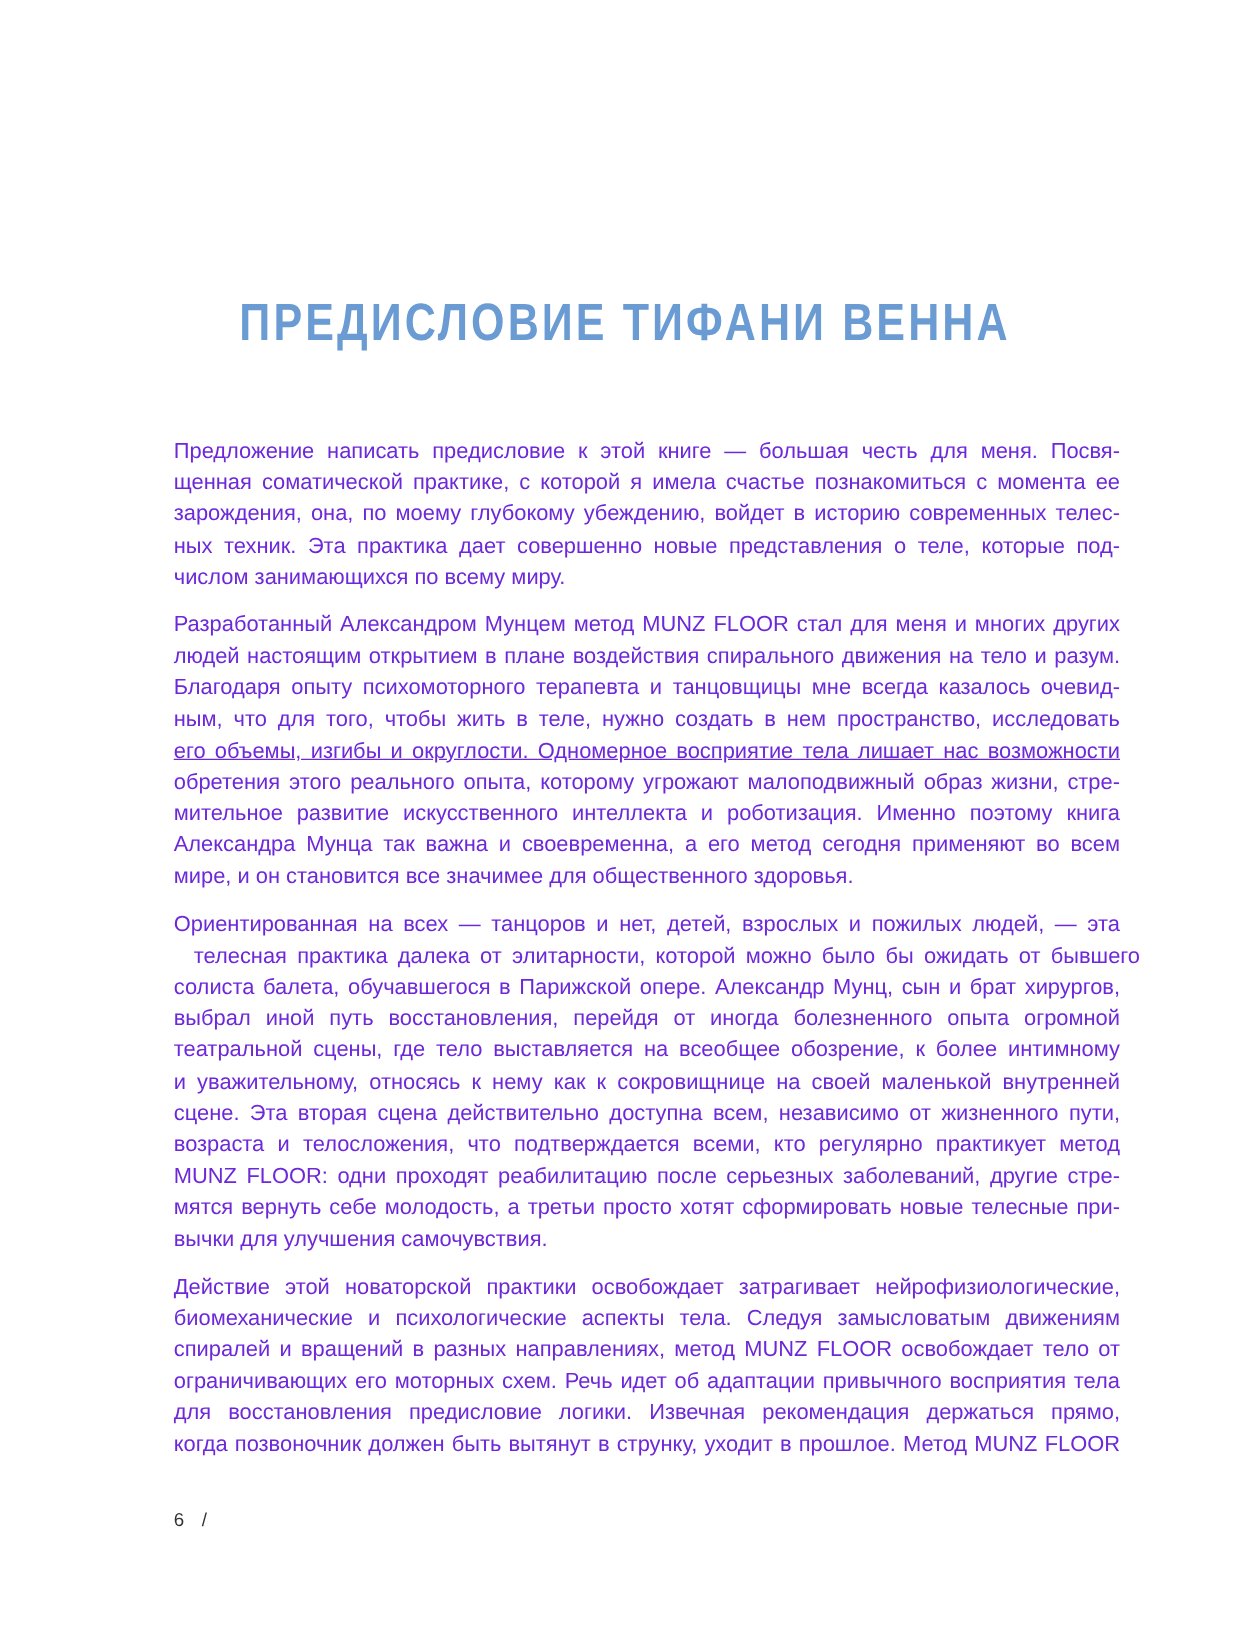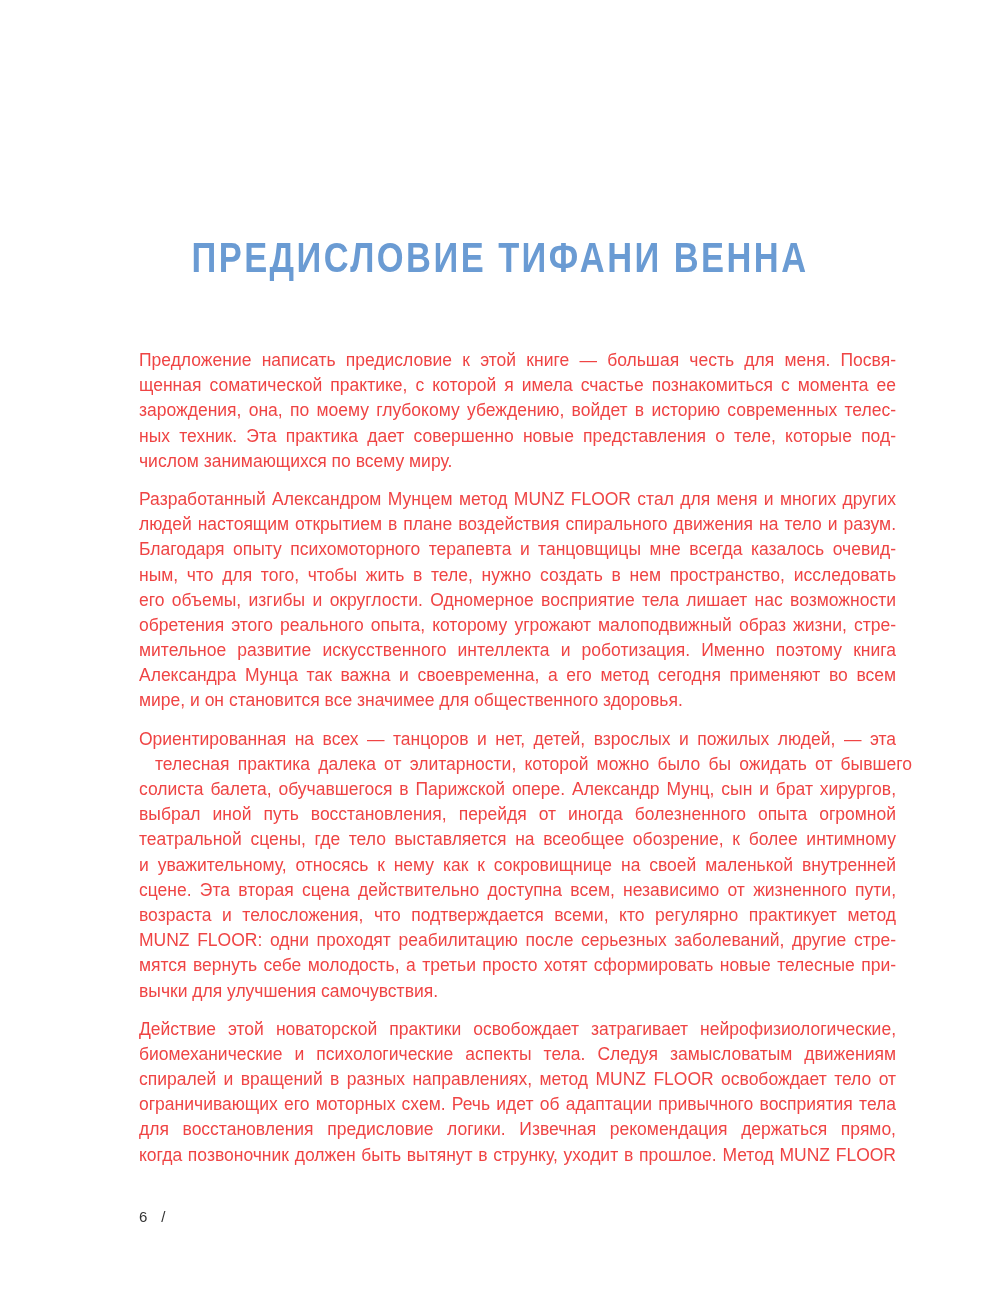--- a/index.html
+++ b/index.html
@@ -16,21 +16,21 @@
     transform: scaleX(0.82);
     transform-origin: center;
     margin: 0;
     line-height: 52px;
   }
   .body-text {
     position: absolute; left: 139px; top: 348px; width: 757px;
     font-family: "Liberation Sans", sans-serif;
     font-size: 17.5px;
     line-height: 25.2px;
-    color: #ef4444;
+    color: #6d28d9;
   }
   .line { display: block; white-space: nowrap; text-align: justify; text-align-last: justify; height: 25.2px; overflow: visible; }
   .line.last { text-align-last: left; }
   .para-wrap { margin-bottom: 13px; }
   .footer {
     position: absolute; left: 139px; top: 1208px;
     font-family: "Liberation Sans", sans-serif;
     font-size: 15px;
     color: #333333;
   }
@@ -48,21 +48,21 @@
         <span class="line" style="display: block; word-spacing: 3.1733px;">щенная соматической практике, с которой я имела счастье познакомиться с момента ее</span>
         <span class="line" style="display: block; word-spacing: 2.40313px;">зарождения, она, по моему глубокому убеждению, войдет в историю современных телес-</span>
         <span class="line" style="display: block; word-spacing: 4.3608px;">ных техник. Эта практика дает совершенно новые представления о теле, которые под-</span>
         <span class="line last" style="display: block;">числом занимающихся по всему миру.</span>
       </div>
     <div class="para-wrap">
         <span class="line" style="display: block; word-spacing: 1.49716px;">Разработанный Александром Мунцем метод MUNZ FLOOR стал для меня и многих других</span>
         <span class="line" style="display: block; word-spacing: 1.16051px;">людей настоящим открытием в плане воздействия спирального движения на тело и разум.</span>
         <span class="line" style="display: block; word-spacing: 3.59549px;">Благодаря опыту психомоторного терапевта и танцовщицы мне всегда казалось очевид-</span>
         <span class="line" style="display: block; word-spacing: 3.85216px;">ным, что для того, чтобы жить в теле, нужно создать в нем пространство, исследовать</span>
-        <span class="line" style="display: block; word-spacing: 2.51562px;">его объемы, изгибы и округлости. Одномерное восприятие тела лишает нас возможности</span>
+        <span class="line" style="display: block; word-spacing: 2.51562px; text-decoration: underline;">его объемы, изгибы и округлости. Одномерное восприятие тела лишает нас возможности</span>
         <span class="line" style="display: block; word-spacing: 2.22222px;">обретения этого реального опыта, которому угрожают малоподвижный образ жизни, стре-</span>
         <span class="line" style="display: block; word-spacing: 6.26562px;">мительное развитие искусственного интеллекта и роботизация. Именно поэтому книга</span>
         <span class="line" style="display: block; word-spacing: 3.80859px;">Александра Мунца так важна и своевременна, а его метод сегодня применяют во всем</span>
         <span class="line last" style="display: block;">мире, и он становится все значимее для общественного здоровья.</span>
       </div>
     <div class="para-wrap">
         <span class="line" style="display: block; word-spacing: 3.64303px;">Ориентированная на всех — танцоров и нет, детей, взрослых и пожилых людей, — эта</span>
         <span class="line" style="display: block; word-spacing: 3.31818px; margin-left: 16px;">телесная практика далека от элитарности, которой можно было бы ожидать от бывшего</span>
         <span class="line" style="display: block; word-spacing: 1.9858px;">солиста балета, обучавшегося в Парижской опере. Александр Мунц, сын и брат хирургов,</span>
         <span class="line" style="display: block; word-spacing: 7.10764px;">выбрал иной путь восстановления, перейдя от иногда болезненного опыта огромной</span>

